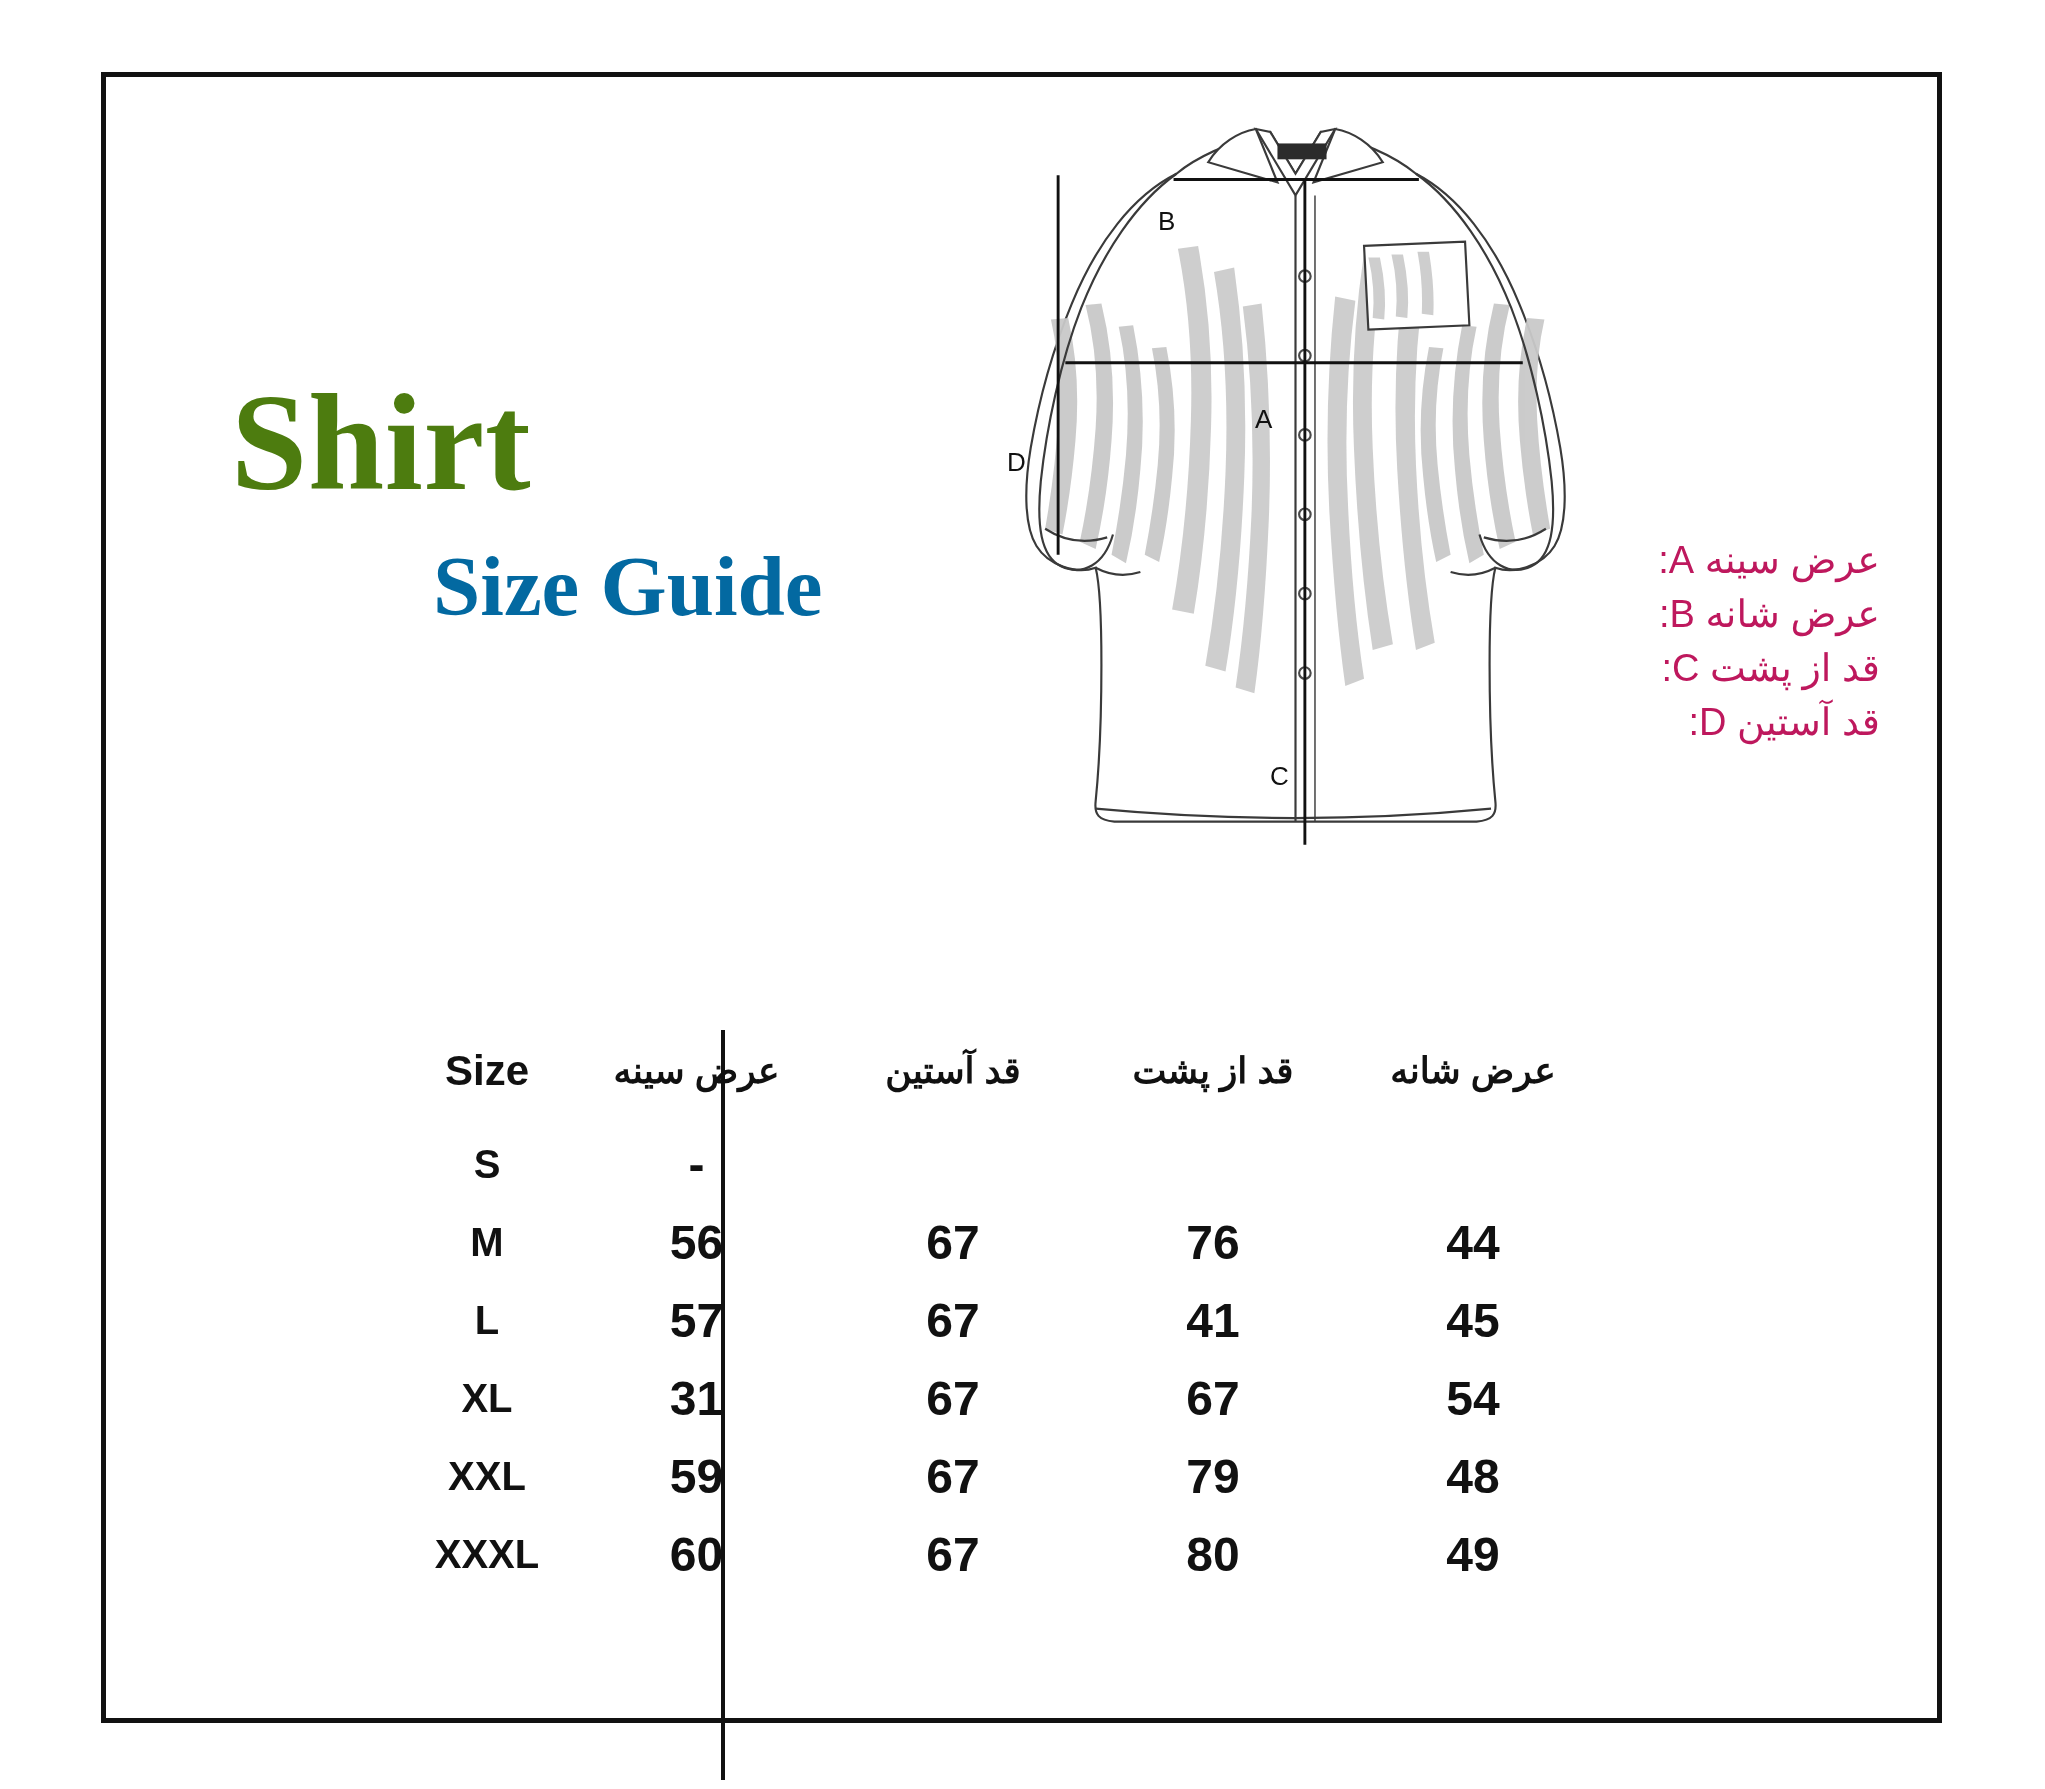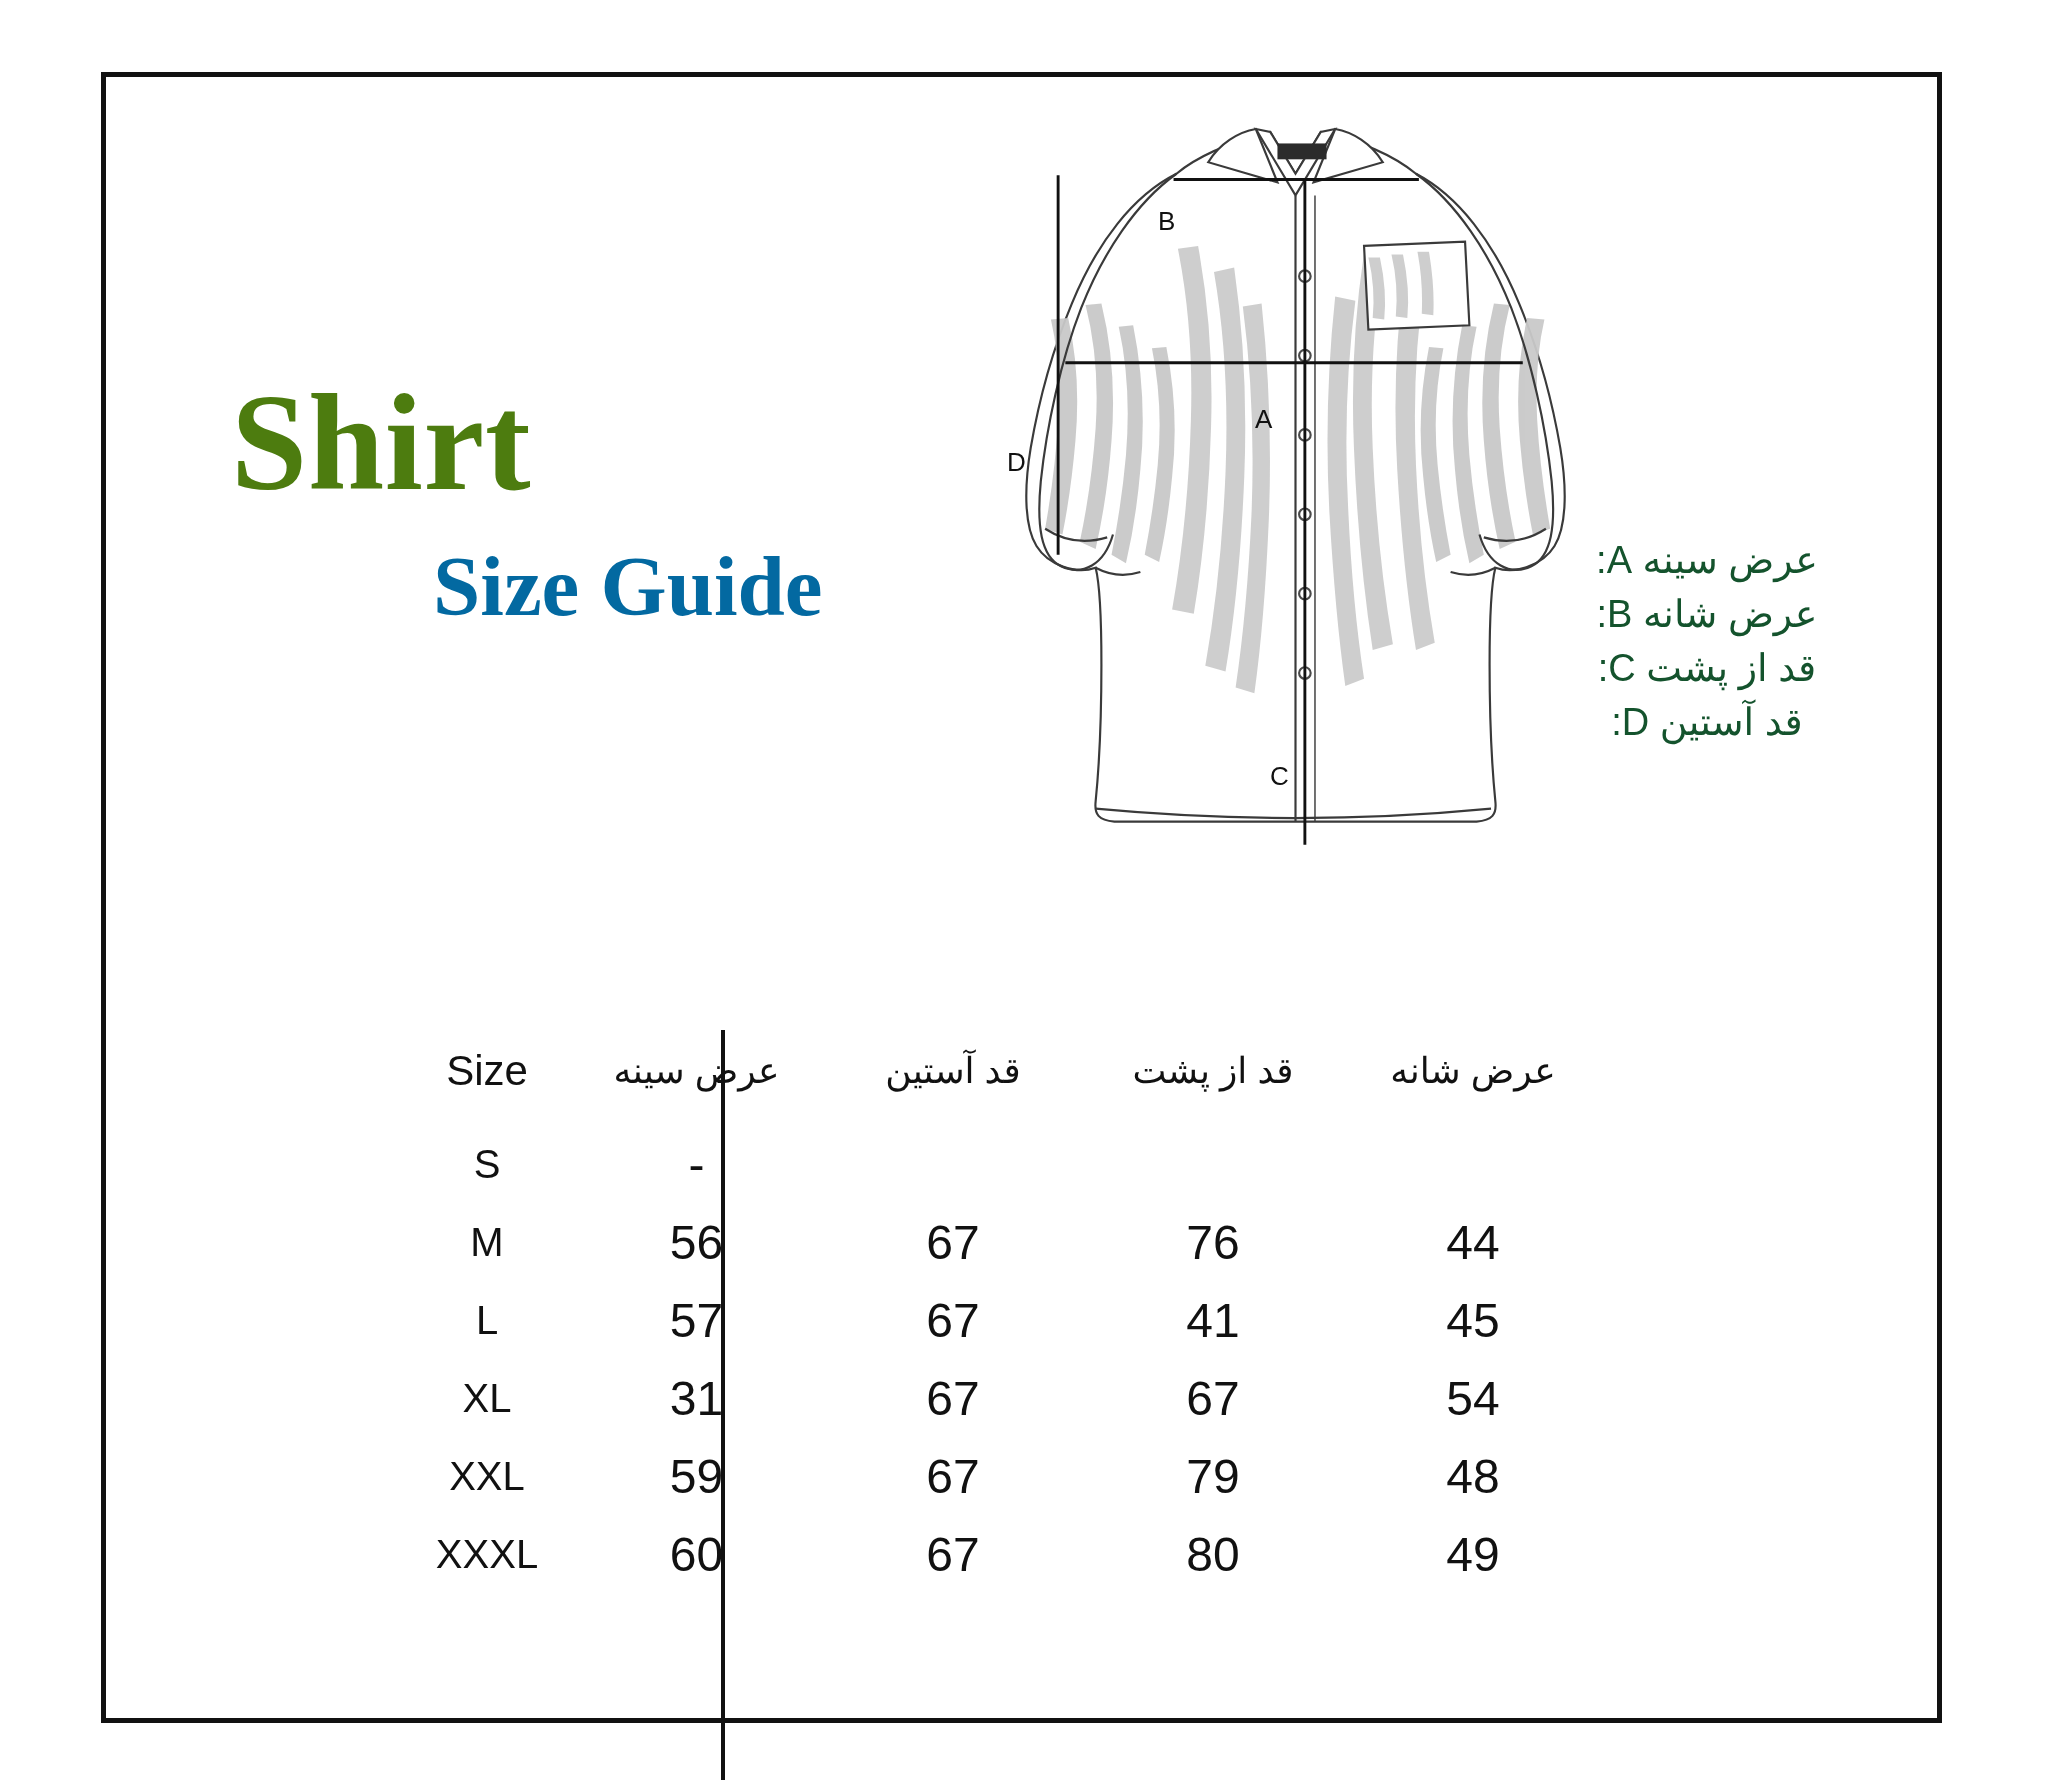--- a/index.html
+++ b/index.html
@@ -83,23 +83,22 @@
     position: absolute;
     right: 166px;
     top: 534px;
     width: 346px;
     text-align: right;
     direction: rtl;
   }
   .legend-row {
     font-size: 38px;
     line-height: 1.42;
-    color: #14532d;
+    color: #be185d;
     white-space: nowrap;
-    text-align: center;
   }
   .legend-key {
     font-family: "Liberation Sans", sans-serif;
   }
 
   
   .table-wrap {
     position: absolute;
     left: 404px;
     top: 1017px;
@@ -109,20 +108,21 @@
     border-collapse: collapse;
     width: 1198px;
     table-layout: fixed;
   }
   table.size-table th,
   table.size-table td {
     border: none;
     padding: 0;
     text-align: center;
     vertical-align: middle;
+    font-weight: bold;
   }
   .head-row th {
     height: 108px;
     font-weight: 400;
     font-size: 39px;
     padding-bottom: 7.2px;
   }
   .head-row th.size-head {
     font-family: "Liberation Sans", sans-serif;
     font-size: 42px;

